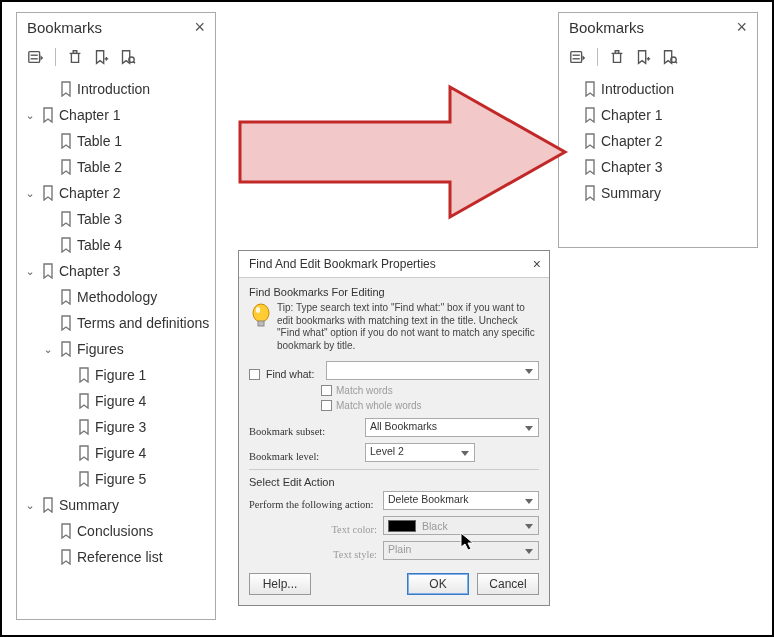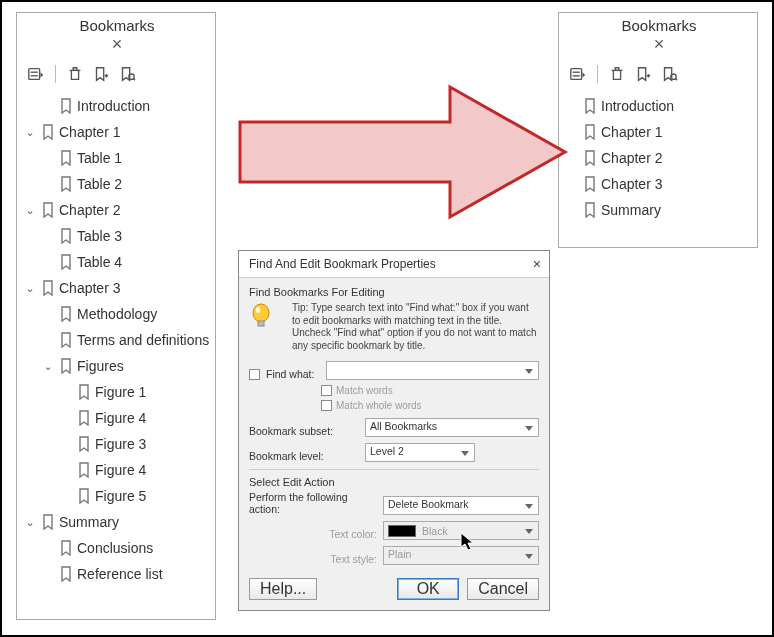--- a/index.html
+++ b/index.html
@@ -16,21 +16,21 @@
     position: absolute;
     background: #fff;
     border: 1px solid #aaa;
     width: 200px;
   }
   .panel.left  { left: 14px;  top: 10px; height: 608px; }
   .panel.right { right: 14px; top: 10px; height: 236px; }
   .panel-header {
     display: flex; align-items: center; justify-content: space-between;
     padding: 4px 8px 6px 10px;
-    font-size: 15px; color: #333; flex-direction: column;
+    font-size: 15px; color: #333;
   }
   .panel-header .close-x { font-size: 18px; color: #555; padding: 0 2px; }
   .toolbar {
     display: flex; align-items: center; gap: 4px;
     padding: 2px 8px 6px 8px;
   }
   .toolbar .sep { width: 1px; height: 18px; background: #bbb; margin: 0 4px; }
   .tool-btn { width: 22px; height: 22px; display: flex; align-items: center; justify-content: center; color: #555; }
   .tool-btn svg { width: 18px; height: 18px; stroke: #555; fill: none; stroke-width: 1.5; }
   .tree {
@@ -73,31 +73,31 @@
     border-bottom: 1px solid #ccc;
     font-size: 12px;
   }
   .dialog .titlebar .x { font-size: 14px; color: #444; }
   .group-label {
     font-size: 11px;
     padding: 8px 10px 0 10px;
     color: #333;
   }
   .tip-row {
-    display: flex; gap: 19px;
+    display: flex; gap: 4px;
     padding: 4px 10px 6px 10px;
     font-size: 10px; color: #444; line-height: 1.25;
   }
   .bulb { width: 24px; height: 28px; flex-shrink: 0; }
   .form-row {
     display: flex; align-items: flex-end; gap: 6px;
     padding: 3px 10px;
     font-size: 10.5px;
   }
-  .form-row .lbl { width: 110px; color: #333; }
+  .form-row .lbl { width: 110px; color: #333; font-family: Liberation Serif, serif; }
   .form-row .lbl.disabled { color: #9c9c9c; }
   .check { width: 11px; height: 11px; border: 1px solid #888; background:#fff; }
   .combo, .textin {
     flex: 1;
     height: 19px;
     border: 1px solid #aaa;
     background: #fff;
     font-size: 10.5px;
     padding: 1px 18px 1px 4px;
     position: relative;
@@ -122,21 +122,21 @@
   .dlg-buttons {
     display: flex; gap: 8px; justify-content: flex-end;
     padding: 10px 10px 2px 10px;
     align-items: center;
   }
   .dlg-buttons .help { margin-right: auto; }
   .btn {
     min-width: 62px; height: 22px;
     border: 1px solid #999;
     background: linear-gradient(#fff,#e8e8e8);
-    font-size: 16px;
+    font-size: 12px;
     display: flex; align-items: center; justify-content: center;
     padding: 0 10px;
   }
   .btn.primary { border: 1px solid #3a78c8; box-shadow: inset 0 0 0 1px #7fb0e8; }
   .cursor {
     position: absolute;
     left: 458px; top: 530px;
     width: 16px; height: 20px;
     pointer-events: none;
   }

